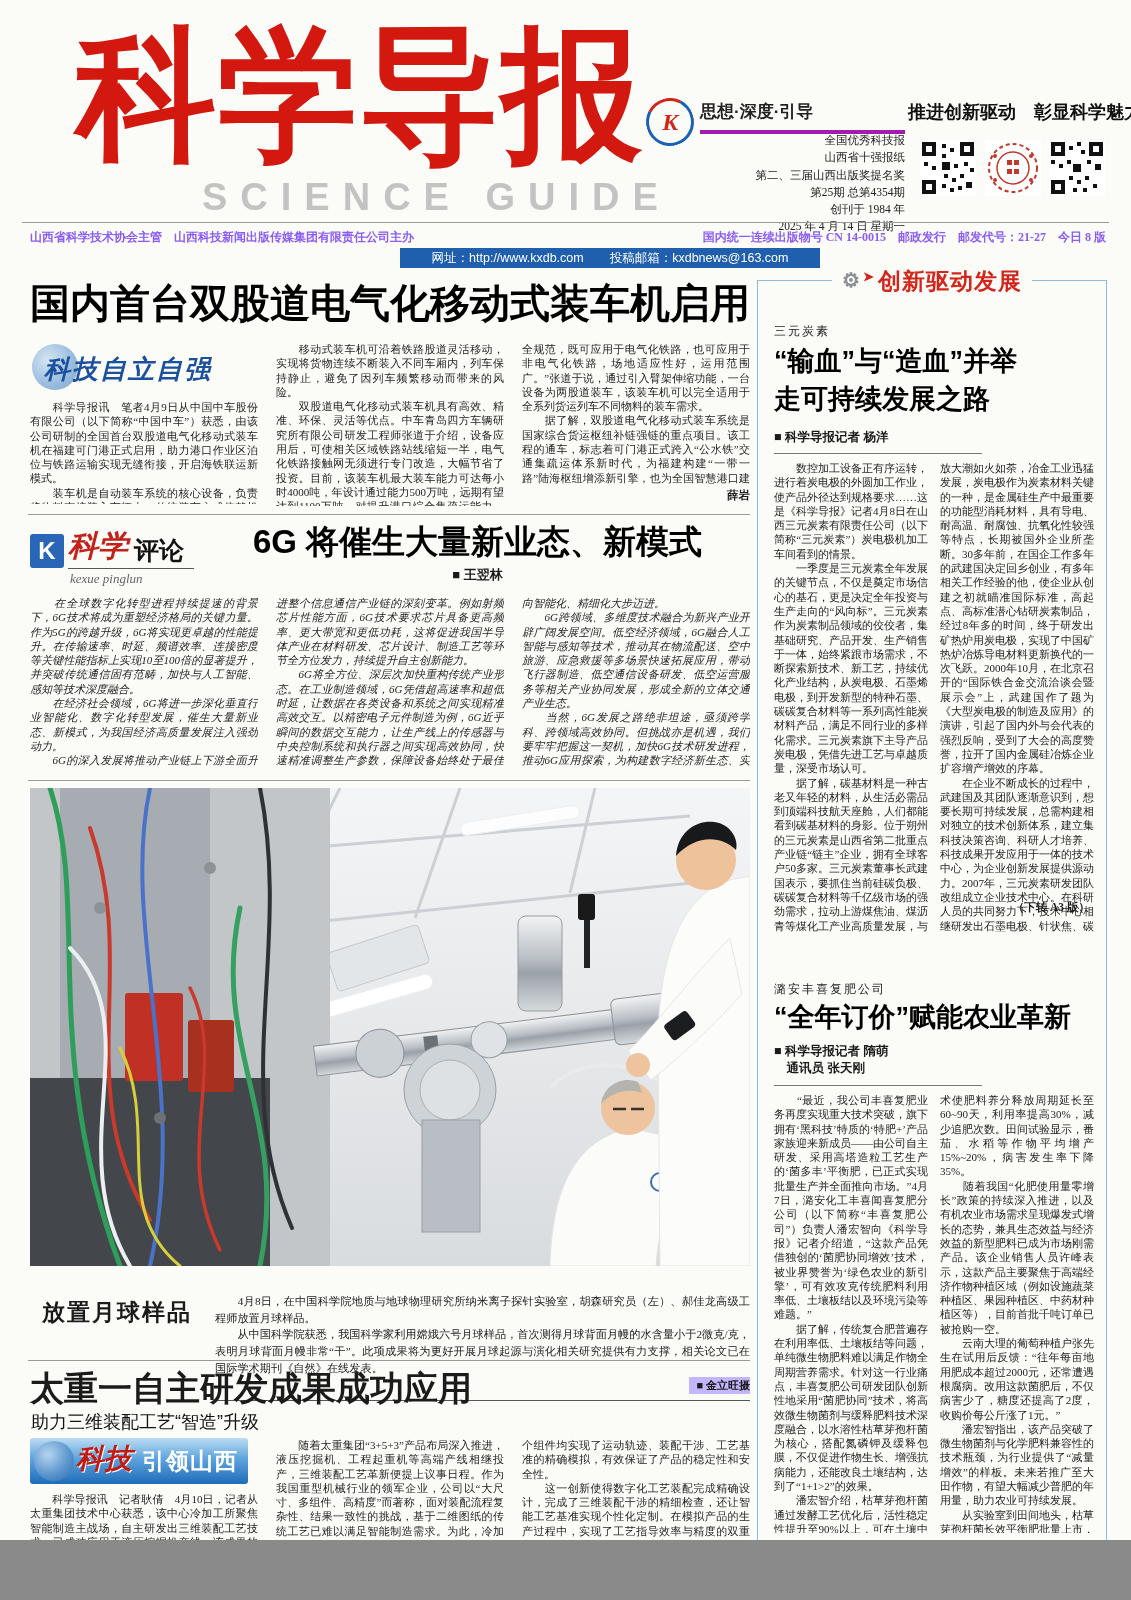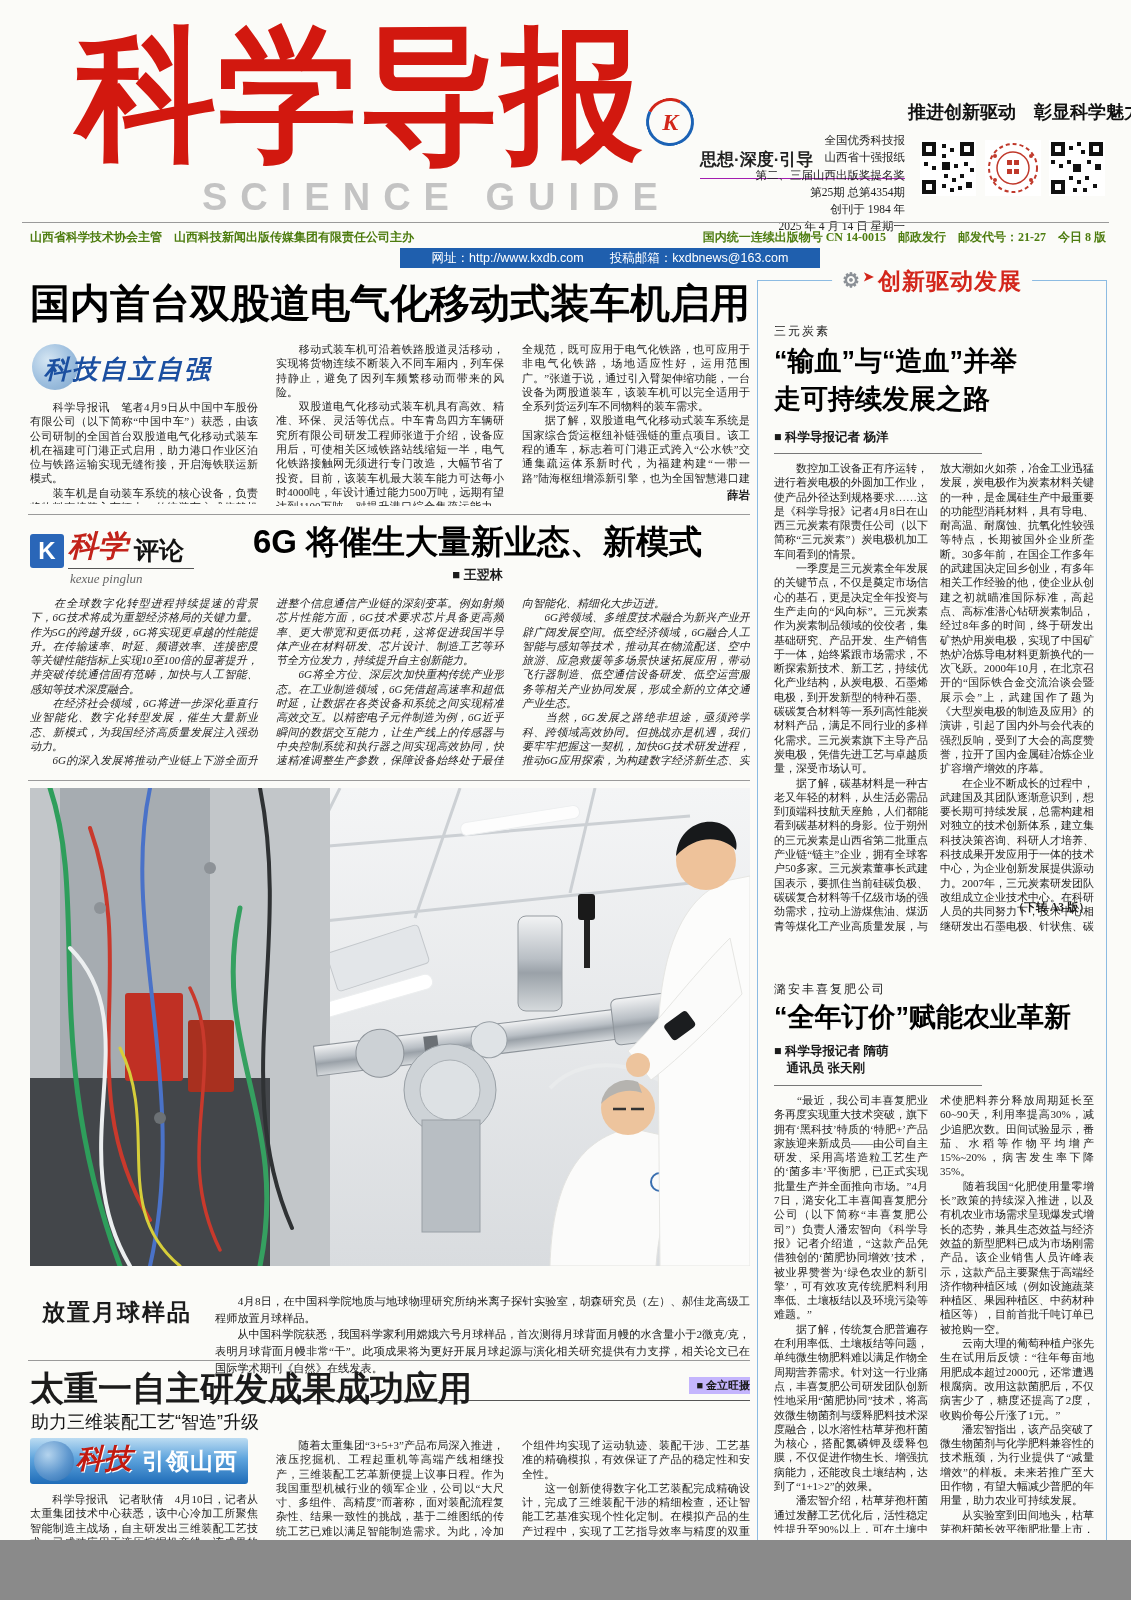--- a/index.html
+++ b/index.html
@@ -14,26 +14,26 @@
   
   .mast-title{position:absolute;left:76px;top:26px;font-size:140px;line-height:1;
               font-weight:900;color:#d2180f;letter-spacing:2px;transform:scaleY(1.04);}
   .mast-sub{position:absolute;left:202px;top:176px;font-size:38px;color:#c3c3c3;
             letter-spacing:13px;font-weight:600;}
   .logo-ring{position:absolute;left:646px;top:98px;width:42px;height:42px;border:3px solid #1b62b5;
              border-radius:50%;border-top-color:#d2261a;display:flex;align-items:center;justify-content:center;
              transform:rotate(-18deg);}
   .logo-ring span{font-size:24px;font-weight:900;color:#d2261a;font-style:italic;transform:rotate(18deg);}
   .motto{position:absolute;left:700px;top:100px;width:205px;font-size:17px;font-weight:700;
-         border-bottom:1px solid #a21caf;padding-bottom:7px;color:#222;margin-top:48px;}
+         border-bottom:4px solid #a21caf;padding-bottom:7px;color:#222;}
   .honors{position:absolute;left:640px;top:132px;width:265px;text-align:right;font-size:11.5px;
           line-height:1.5;color:#222;}
   .slogan{position:absolute;left:908px;top:100px;font-size:18px;font-weight:700;white-space:nowrap;color:#111;}
   .qr{position:absolute;top:140px;width:56px;height:56px;}
-  .infoline{position:absolute;top:229px;font-size:12px;font-weight:600;color:#4d7c0f;}
+  .infoline{position:absolute;top:229px;font-size:12px;font-weight:600;color:#8b5cf6;}
   .urlbar{position:absolute;left:400px;top:248px;width:420px;height:20px;background:#1f5fae;color:#fff;
           font-size:12.5px;display:flex;align-items:center;justify-content:center;gap:26px;
           font-family:"Liberation Sans",sans-serif;}
   
   .lead-headline{position:absolute;left:30px;top:276px;width:722px;font-size:40px;font-weight:900;
                  white-space:nowrap;letter-spacing:0px;color:#000;}
   .badge-szq{position:relative;height:54px;margin-bottom:4px;}
   .globe{position:absolute;left:2px;top:2px;width:46px;height:46px;border-radius:50%;
          background:radial-gradient(circle at 35% 35%, #bcd8ef 0%, #5e96cd 55%, #2a6cae 100%);opacity:.6;}
   .badge-szq b{position:absolute;left:14px;top:10px;font-size:26px;font-style:italic;color:#1b4fa0;

